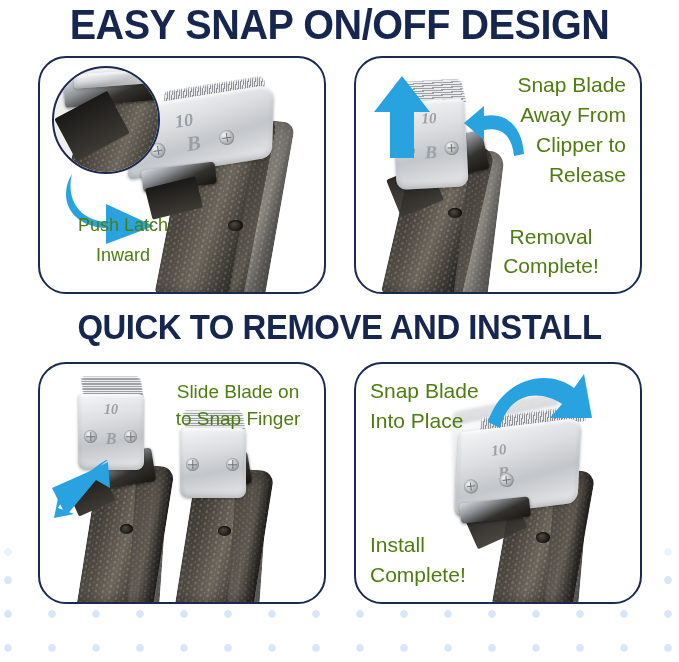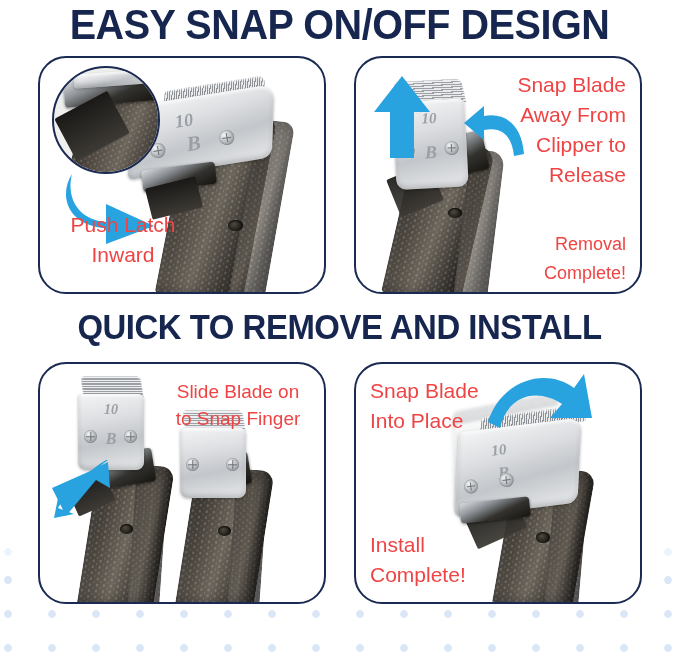--- a/index.html
+++ b/index.html
@@ -74,35 +74,35 @@
     z-index: 4;
   }
   #panel-1 { left: 38px;  top: 56px;  width: 288px; height: 238px; }
   #panel-2 { left: 354px; top: 56px;  width: 288px; height: 238px; }
   #panel-3 { left: 38px;  top: 362px; width: 288px; height: 242px; }
   #panel-4 { left: 354px; top: 362px; width: 288px; height: 242px; }
 
   
   .caption {
     position: absolute;
-    color: #ef4444;
+    color: #4d7c0f;
     font-family: "Liberation Sans", sans-serif;
     font-weight: normal;
     font-size: 20px;
     line-height: 26px;
     white-space: pre-line;
     z-index: 5;
   }
   .caption.center { text-align: center; }
   .caption.right  { text-align: right; }
   .caption.left   { text-align: left; }
 
-  #cap-push      { left: 8px;   top: 152px; width: 150px; font-size: 21px; line-height: 30px; }
+  #cap-push      { left: 8px;   top: 152px; width: 150px; font-size: 18px; line-height: 30px; }
   #cap-snapaway  { right: 14px; top: 12px;  width: 150px; font-size: 21px; line-height: 30px; }
-  #cap-removal   { right: 14px; top: 172px; width: 150px; font-size: 18px; line-height: 29px; }
+  #cap-removal   { right: 14px; top: 164px; width: 150px; font-size: 21px; line-height: 29px; text-align: center; }
   #cap-slide     { left: 118px; top: 14px;  width: 160px; font-size: 19px; line-height: 27px; }
   #cap-snapinto  { left: 14px;  top: 12px;  width: 150px; font-size: 21px; line-height: 30px; }
   #cap-install   { left: 14px;  top: 166px; width: 160px; font-size: 21px; line-height: 30px; }
 
   
   .art { position: absolute; }
 
   
   .clipper-body {
     position: absolute;

